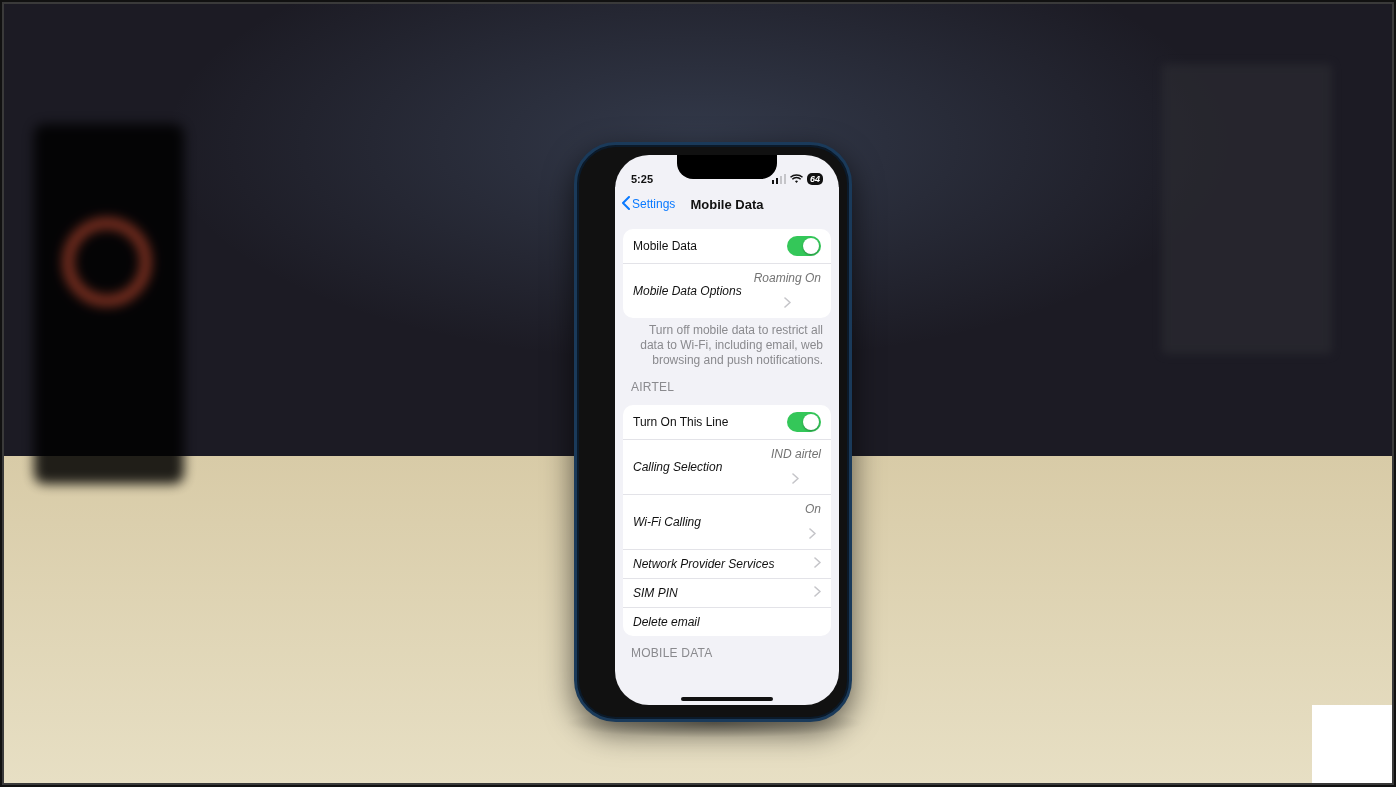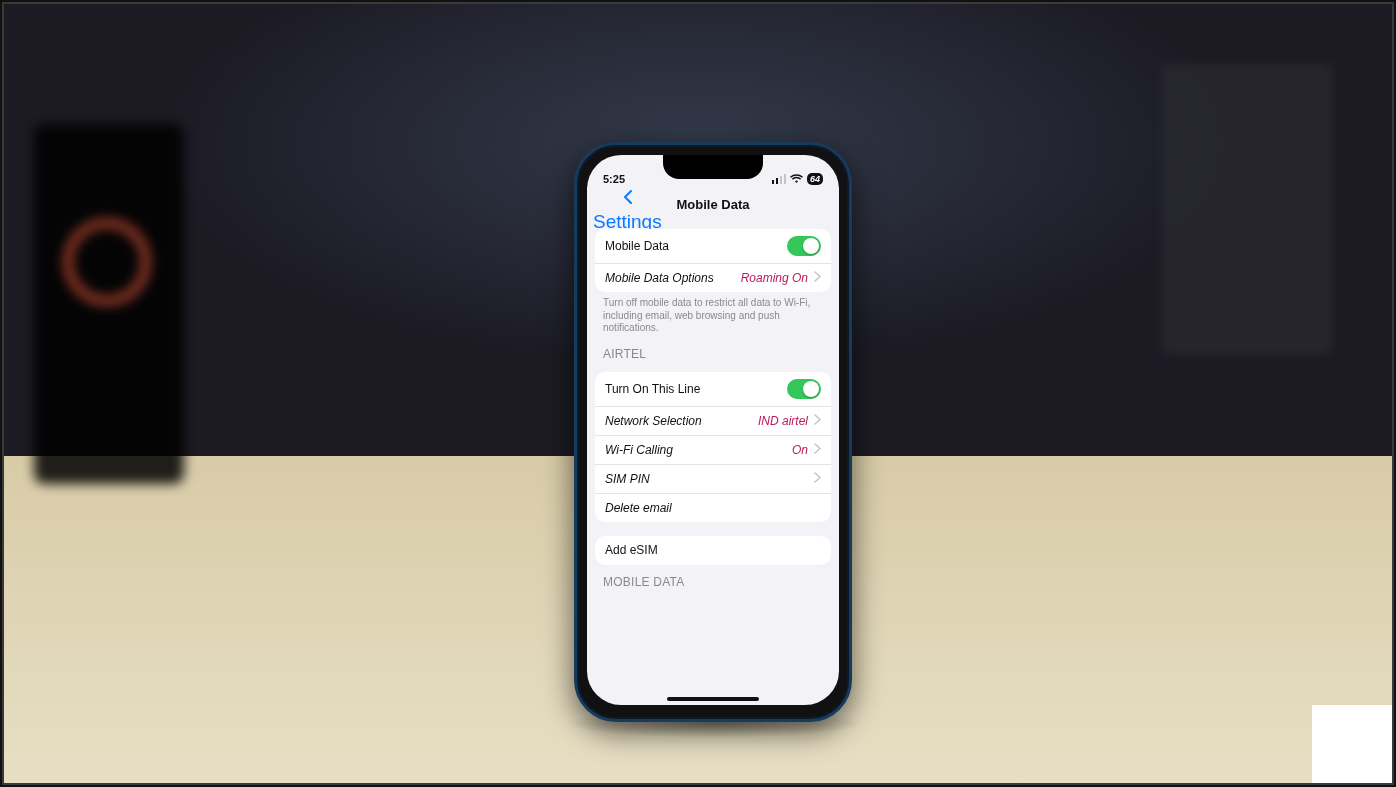--- a/index.html
+++ b/index.html
@@ -45,20 +45,21 @@
     background: #111;
     border: 3px solid #1a3a5a;
     box-shadow: 0 10px 30px rgba(0,0,0,0.6), inset 0 0 0 2px #0b1a2a;
     overflow: hidden;
   }
   .screen {
     position: absolute; inset: 10px 10px 14px 10px;
     border-radius: 34px;
     background: #f2f2f7;
     overflow: hidden;
+    margin-left: 28px;
   }
   .notch {
     position: absolute; top: 0; left: 50%; transform: translateX(-50%);
     width: 100px; height: 24px;
     background: #000; border-bottom-left-radius: 16px; border-bottom-right-radius: 16px;
     z-index: 5;
   }
   .status-bar {
     position: relative; height: 32px; display:flex; align-items:flex-end; justify-content:space-between;
     padding: 0 16px 2px; font-size: 11px; font-weight:600; color:#111;
@@ -66,47 +67,47 @@
   .status-right { display:flex; align-items:center; gap:4px;font-style:italic; }
   .status-right svg { display:block; }
   .batt-pill { background:#111; color:#fff; border-radius:5px; font-size:9px; padding:1px 3px; font-weight:700; }
 
   .nav {
     height: 34px; display:flex; align-items:center; justify-content:center; position:relative;
     border-bottom: 0 solid transparent; background:#f2f2f7;
   }
   .nav-back {
     position:absolute; left:6px; top:0; height:100%; display:flex; align-items:center;
-    color:#0a7aff; font-size:19px; gap:2px;flex-direction:column;
+    color:#0a7aff; font-size:12px; gap:2px;
   }
   .nav-title { font-size:13px; font-weight:600; color:#111; }
 
   .scroll { position:absolute; top:66px; bottom:0; left:0; right:0; overflow:hidden; }
 
   .group { margin: 8px 8px 0; background:#fff; border-radius:10px; overflow:hidden; }
   .row {
     display:flex; align-items:center; justify-content:space-between;
     padding: 7px 10px; font-size:12px; min-height:29px;
   }
   .row + .row { border-top: 1px solid #e3e3e8; font-style: italic; }
   .row .label { color:#111; }
-  .row .detail { color:#be185d; display:flex; align-items:center; gap:6px; }
+  .row .detail { color:#737373; display:flex; align-items:center; gap:12px;flex-direction:column; }
   .chev { color:#c5c5c9; }
   .danger { color:#ff3b30; }
   .link { color:#0a7aff; }
 
   .switch {
     width:34px; height:20px; border-radius:20px; background:#34c759; position:relative;
   }
   .switch::after {
     content:""; position:absolute; right:2px; top:2px; width:16px; height:16px;
     border-radius:50%; background:#fff; box-shadow:0 1px 2px rgba(0,0,0,.3);
   }
 
-  .footer-note { font-size:10px; line-height:1.25; color:#8a8a8e; padding: 5px 16px 2px; }
+  .footer-note { font-size:12px; line-height:1.25; color:#8a8a8e; padding: 5px 16px 2px; text-align: right; }
   .section-header { font-size:12px; color:#8a8a8e; padding: 10px 16px 3px; letter-spacing:.02em; text-transform:uppercase; }
 
   .home-ind { position:absolute; bottom:4px; left:50%; transform:translateX(-50%);
     width:92px; height:4px; border-radius:3px; background:#111; z-index:6; }
 
   .table-shadow {
     position:absolute; left:560px; bottom:45px; width:300px; height:30px;
     background: radial-gradient(ellipse at center, rgba(0,0,0,0.35), rgba(0,0,0,0) 70%);
     border-radius:50%;
   }
@@ -179,21 +180,21 @@
         </div>
         <div class="footer-note">Turn off mobile data to restrict all data to Wi-Fi, including email, web browsing and push notifications.</div>
 
         <div class="section-header">AIRTEL</div>
         <div class="group">
           <div class="row">
             <span class="label">Turn On This Line</span>
             <span class="switch"></span>
           </div>
           <div class="row">
-            <span class="label">Network Selection</span>
+            <span class="label">Calling Selection</span>
             <span class="detail">
               <span>IND airtel</span>
               <span class="chev">
                 <svg width="7" height="11" viewBox="0 0 7 11">
                     <path d="M1 1 L6 5.5 L1 10" fill="none" stroke="#c5c5c9" stroke-width="1.6" stroke-linecap="round" stroke-linejoin="round"></path>
                   </svg>
               </span>
             </span>
           </div>
           <div class="row">
@@ -201,39 +202,44 @@
             <span class="detail">
               <span>On</span>
               <span class="chev">
                 <svg width="7" height="11" viewBox="0 0 7 11">
                     <path d="M1 1 L6 5.5 L1 10" fill="none" stroke="#c5c5c9" stroke-width="1.6" stroke-linecap="round" stroke-linejoin="round"></path>
                   </svg>
               </span>
             </span>
           </div>
           <div class="row">
+            <span class="label">Network Provider Services</span>
+            <span class="detail">
+              <span class="chev">
+                <svg width="7" height="11" viewBox="0 0 7 11">
+                    <path d="M1 1 L6 5.5 L1 10" fill="none" stroke="#c5c5c9" stroke-width="1.6" stroke-linecap="round" stroke-linejoin="round"></path>
+                  </svg>
+              </span>
+            </span>
+          </div>
+          <div class="row">
             <span class="label">SIM PIN</span>
             <span class="detail">
               <span class="chev">
                 <svg width="7" height="11" viewBox="0 0 7 11">
                     <path d="M1 1 L6 5.5 L1 10" fill="none" stroke="#c5c5c9" stroke-width="1.6" stroke-linecap="round" stroke-linejoin="round"></path>
                   </svg>
               </span>
             </span>
           </div>
           <div class="row">
             <span class="label danger">Delete email</span>
           </div>
         </div>
 
-        <div class="group" style="margin-top:14px">
-          <div class="row">
-            <span class="label link">Add eSIM</span>
-          </div>
-        </div>
 
         <div class="section-header">MOBILE DATA</div>
 
       </div>
 
       <div class="home-ind"></div>
     </div>
   </div>
 </div>
 

